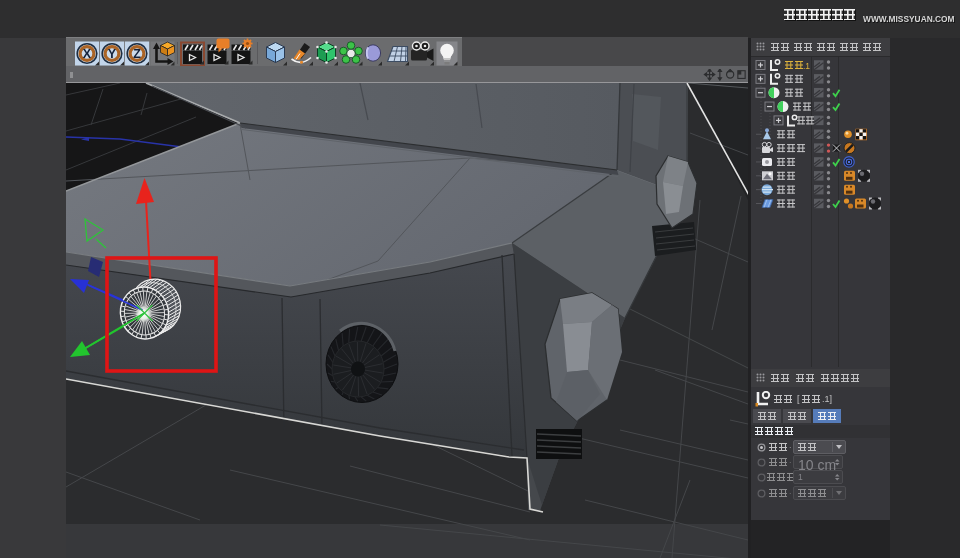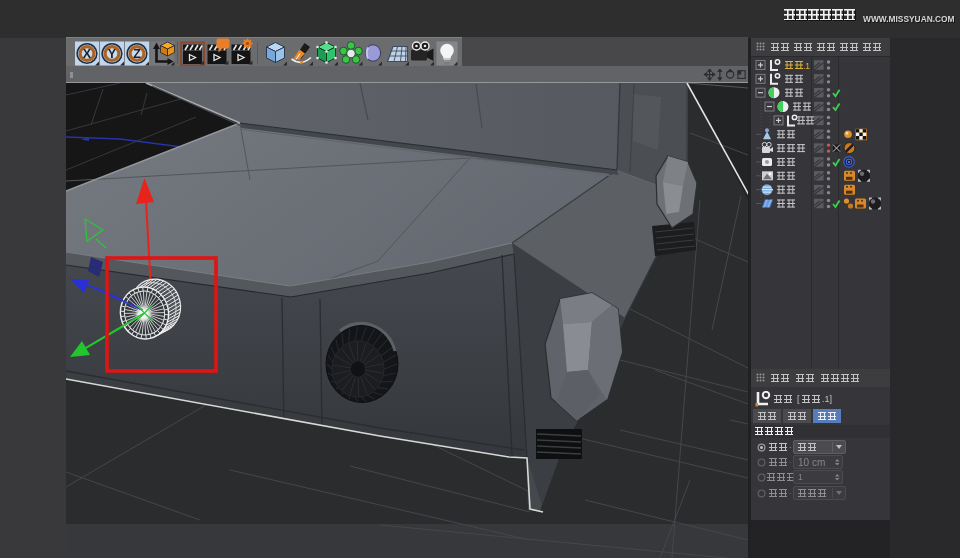--- a/index.html
+++ b/index.html
@@ -897,21 +897,21 @@
 
   <svg class="abs" style="left:6px;top:91px;" width="9" height="9">
       <circle cx="4.5" cy="4.5" r="3.4" fill="none" stroke="#5e5e62" stroke-width="1.2"></circle>
     </svg>
   <div class="abs" style="left:18px;top:91px;">
       <span class="cj gd"></span>
       <span class="cj gd"></span>
     </div>
   <div class="abs" style="left:38px;top:88px;color:#707074;font-size:9px;">.</div>
   <div class="abs" style="left:42px;top:88px;width:48px;height:12px;background:#3c3c40;border:1px solid #4c4c50;border-radius:2px;">
-    <div class="abs" style="left:4px;top:1px;color:#85858a;font-size:10px;">10 cm</div>
+    <div class="abs" style="left:4px;top:1px;color:#85858a;font-size:14px;">10 cm</div>
     <svg class="abs" style="left:41px;top:3px;" width="5" height="7">
         <polygon points="0,2.5 4.5,2.5 2.2,0" fill="#85858a"></polygon>
         <polygon points="0,4 4.5,4 2.2,6.5" fill="#85858a"></polygon>
       </svg>
   </div>
 
   <svg class="abs" style="left:6px;top:106px;" width="9" height="9">
       <circle cx="4.5" cy="4.5" r="3.4" fill="none" stroke="#5e5e62" stroke-width="1.2"></circle>
     </svg>
   <div class="abs" style="left:16px;top:106px;">

